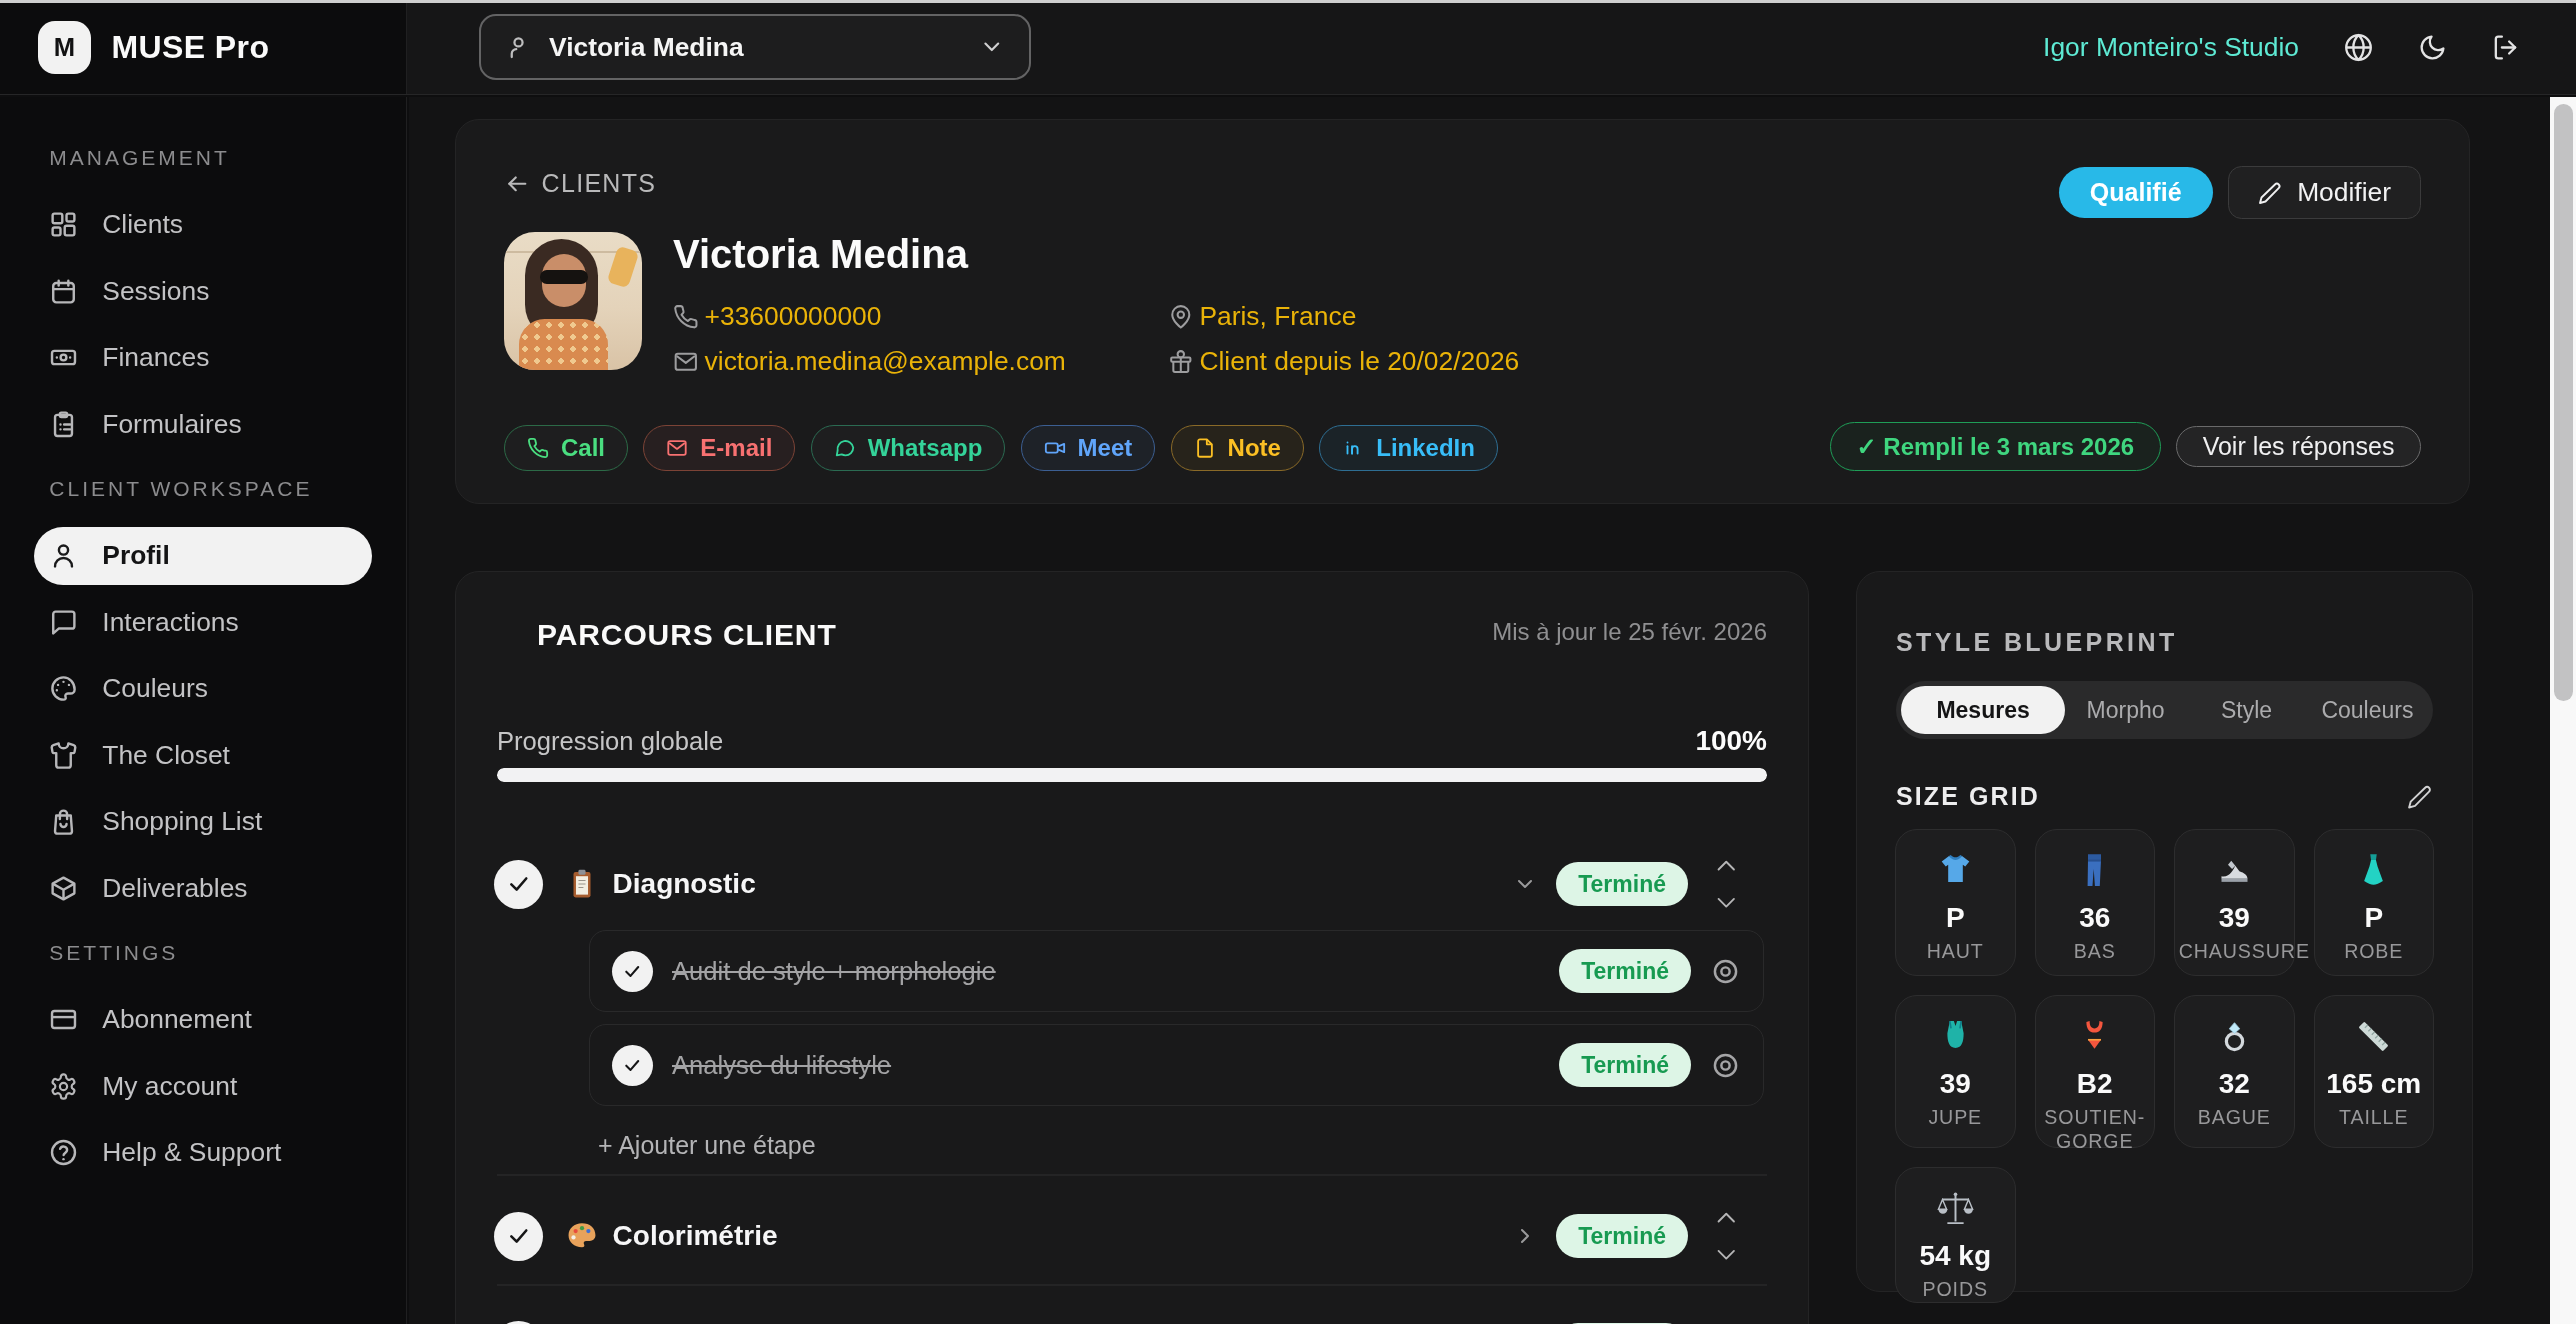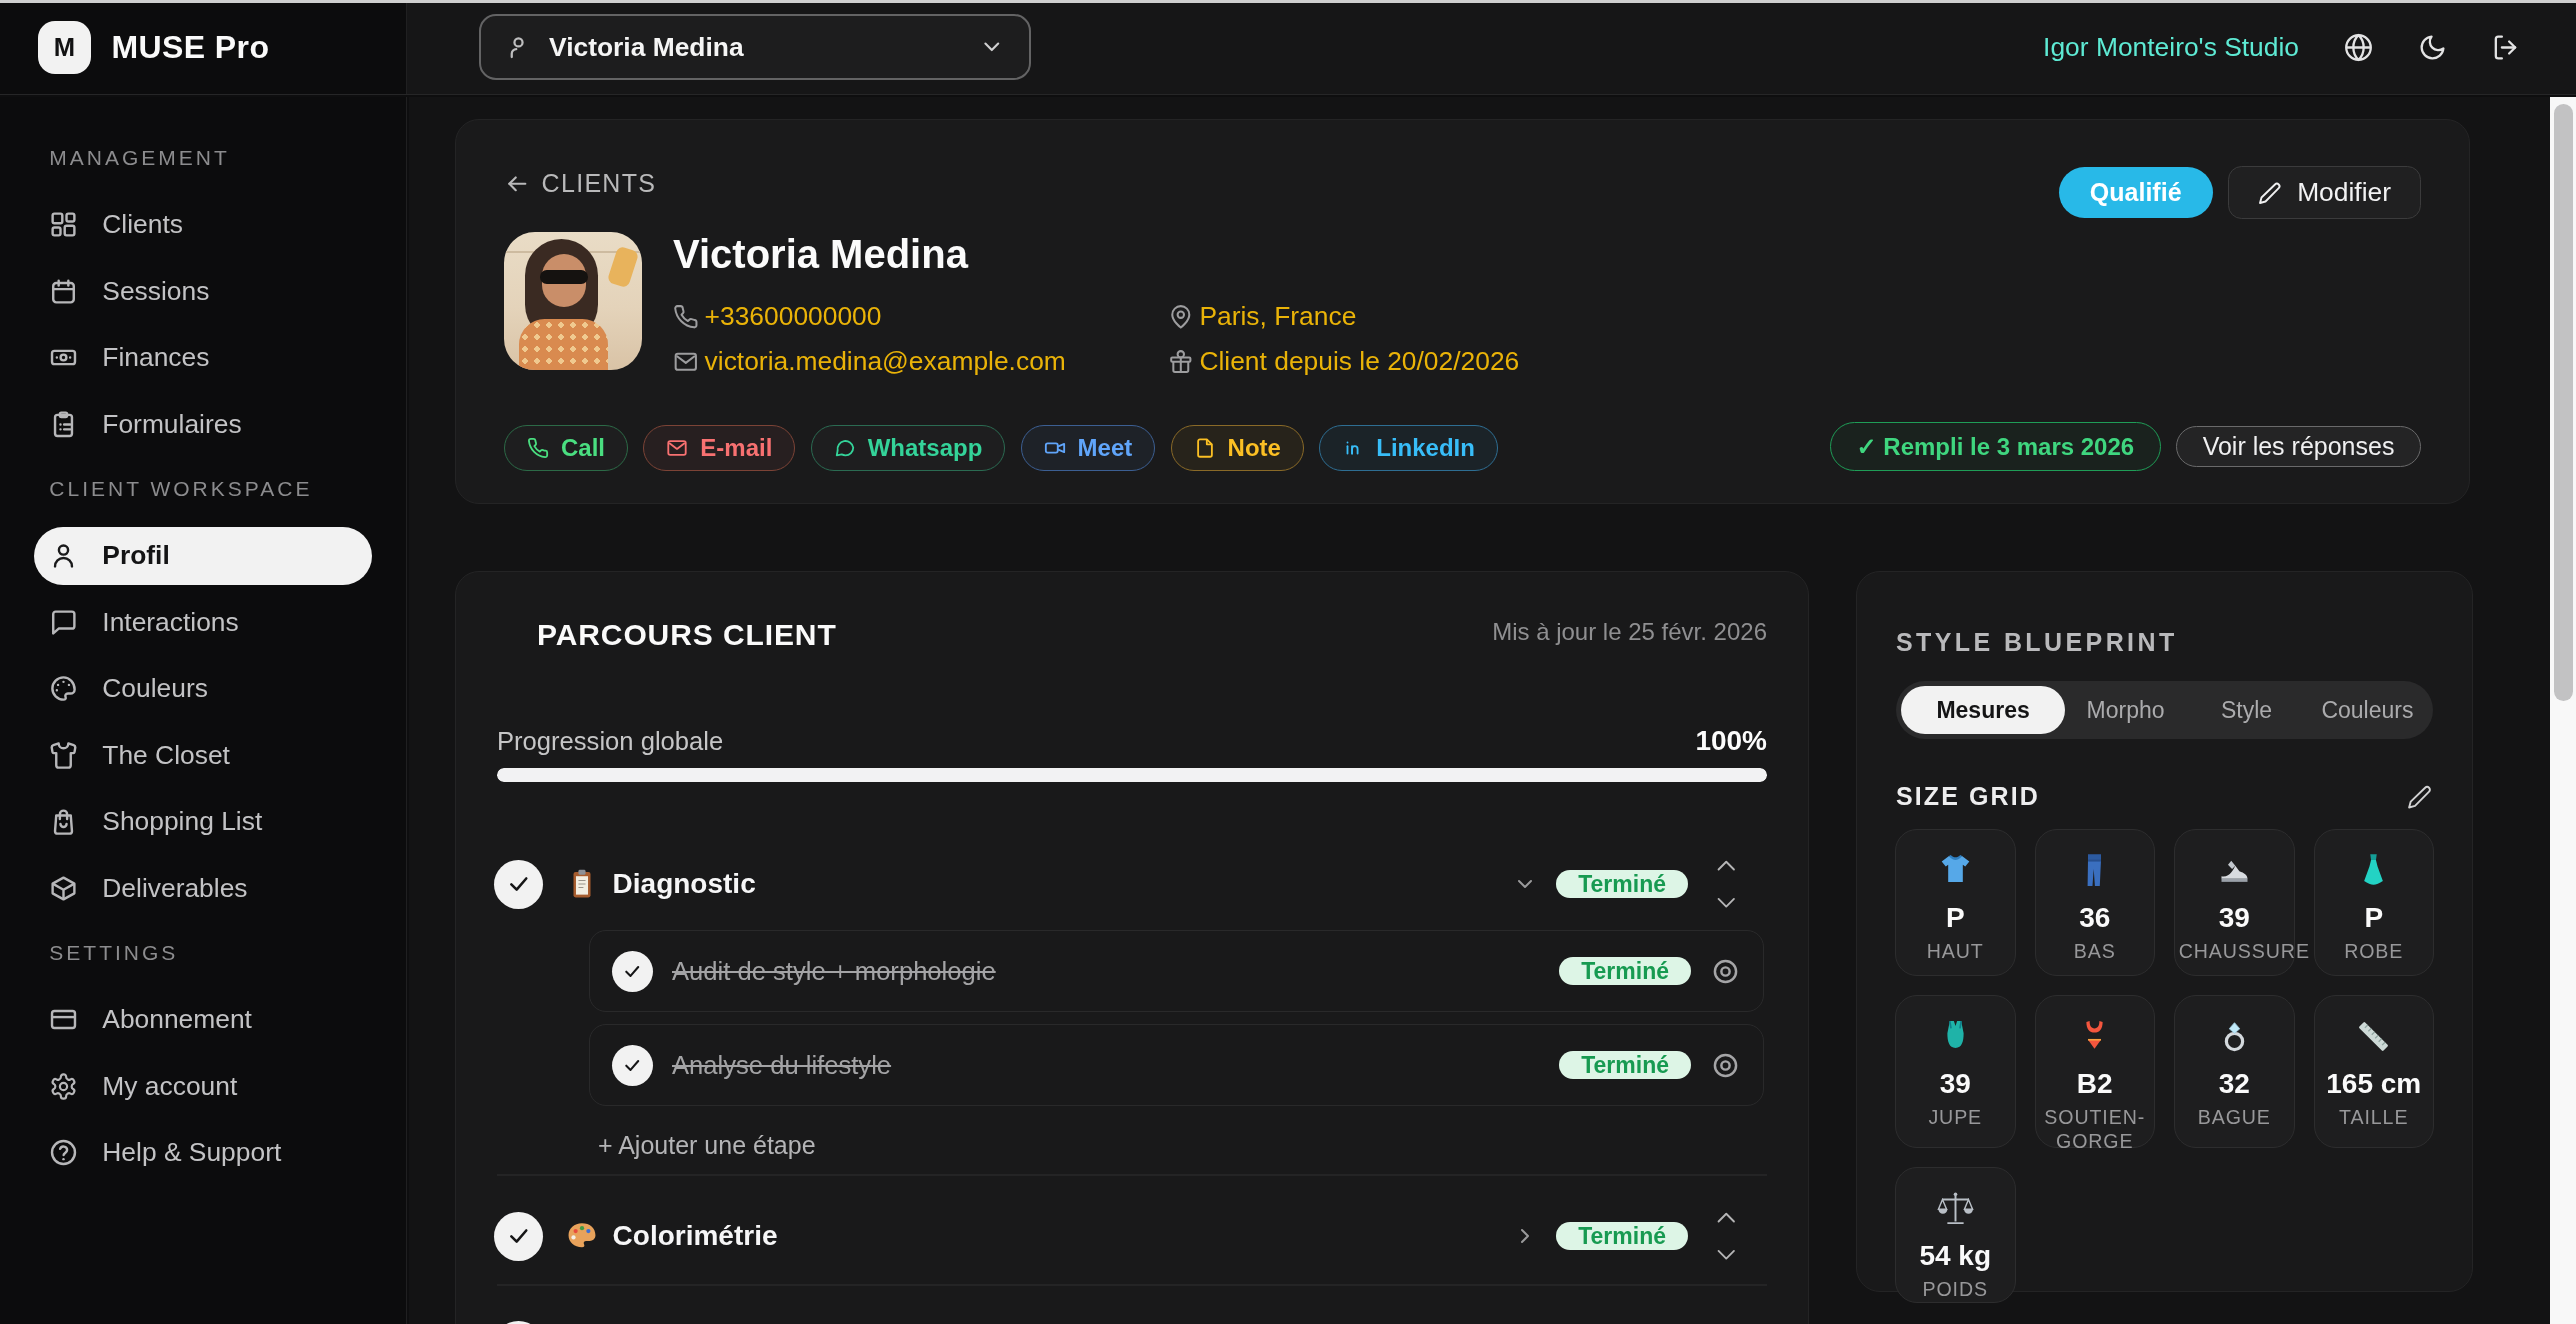--- a/index.html
+++ b/index.html
@@ -74,21 +74,21 @@
   .jc-prog-label { font-size:25.6px; color:#c6c6c7; }
   .jc-prog-val { margin-left:auto; font-size:28px; font-weight:700; color:#fcfcfc; }
   .jc-bar { position:absolute; top:196px; left:41px; right:41px; height:13.6px; border-radius:6.8px; background:#2c2c2d; overflow:hidden; }
   .jc-bar-fill { height:100%; background:#f2f2f3; border-radius:6.8px; }
   .step-row { position:absolute; left:38px; right:38px; height:70px; display:flex; align-items:center; }
   .check-circle { width:49px; height:49px; border-radius:50%; background:#f2f2f2; display:flex; align-items:center; justify-content:center; flex:none; cursor:pointer; }
   .check-circle.small { width:41px; height:41px; }
   .step-icon { margin-left:22px; }
   .step-title { margin-left:13.6px; font-size:28px; font-weight:700; color:#f6f6f7; }
   .step-right { margin-left:auto; display:flex; align-items:center; gap:19px; margin-right:82px; }
-  .status-badge { height:28px; padding:0 22px; border-radius:22px; background:#ddf5e6; color:#179a51; font-size:23px; font-weight:600; display:flex; align-items:center; }
+  .status-badge { height:44px; padding:0 22px; border-radius:22px; background:#ddf5e6; color:#179a51; font-size:23px; font-weight:600; display:flex; align-items:center; }
   .order-arrows { position:absolute; right:34px; top:50%; transform:translateY(-50%); display:flex; flex-direction:column; gap:25.6px; align-items:center; }
   .sub-row { position:absolute; left:133px; right:44px; height:82px; border:1.7px solid #29292a; border-radius:17px; display:flex; align-items:center; padding:0 22px; }
   .sub-label { margin-left:19px; font-size:25.6px; color:#a3a3a5; text-decoration:line-through; }
   .sub-right { margin-left:auto; display:flex; align-items:center; gap:19px; }
   .add-step { position:absolute; top:559px; left:142px; font-size:25px; color:#b4b4b6; cursor:pointer; }
   .jc-divider { position:absolute; left:41px; right:41px; height:1.7px; background:#242425; }
 
   
   .bp-card { left:1447px; top:474px; width:617px; height:721px; background:#19191a; }
   .bp-title { position:absolute; top:56px; left:39px; font-size:25px; font-weight:600; letter-spacing:3.4px; color:#b9b9bb; }

